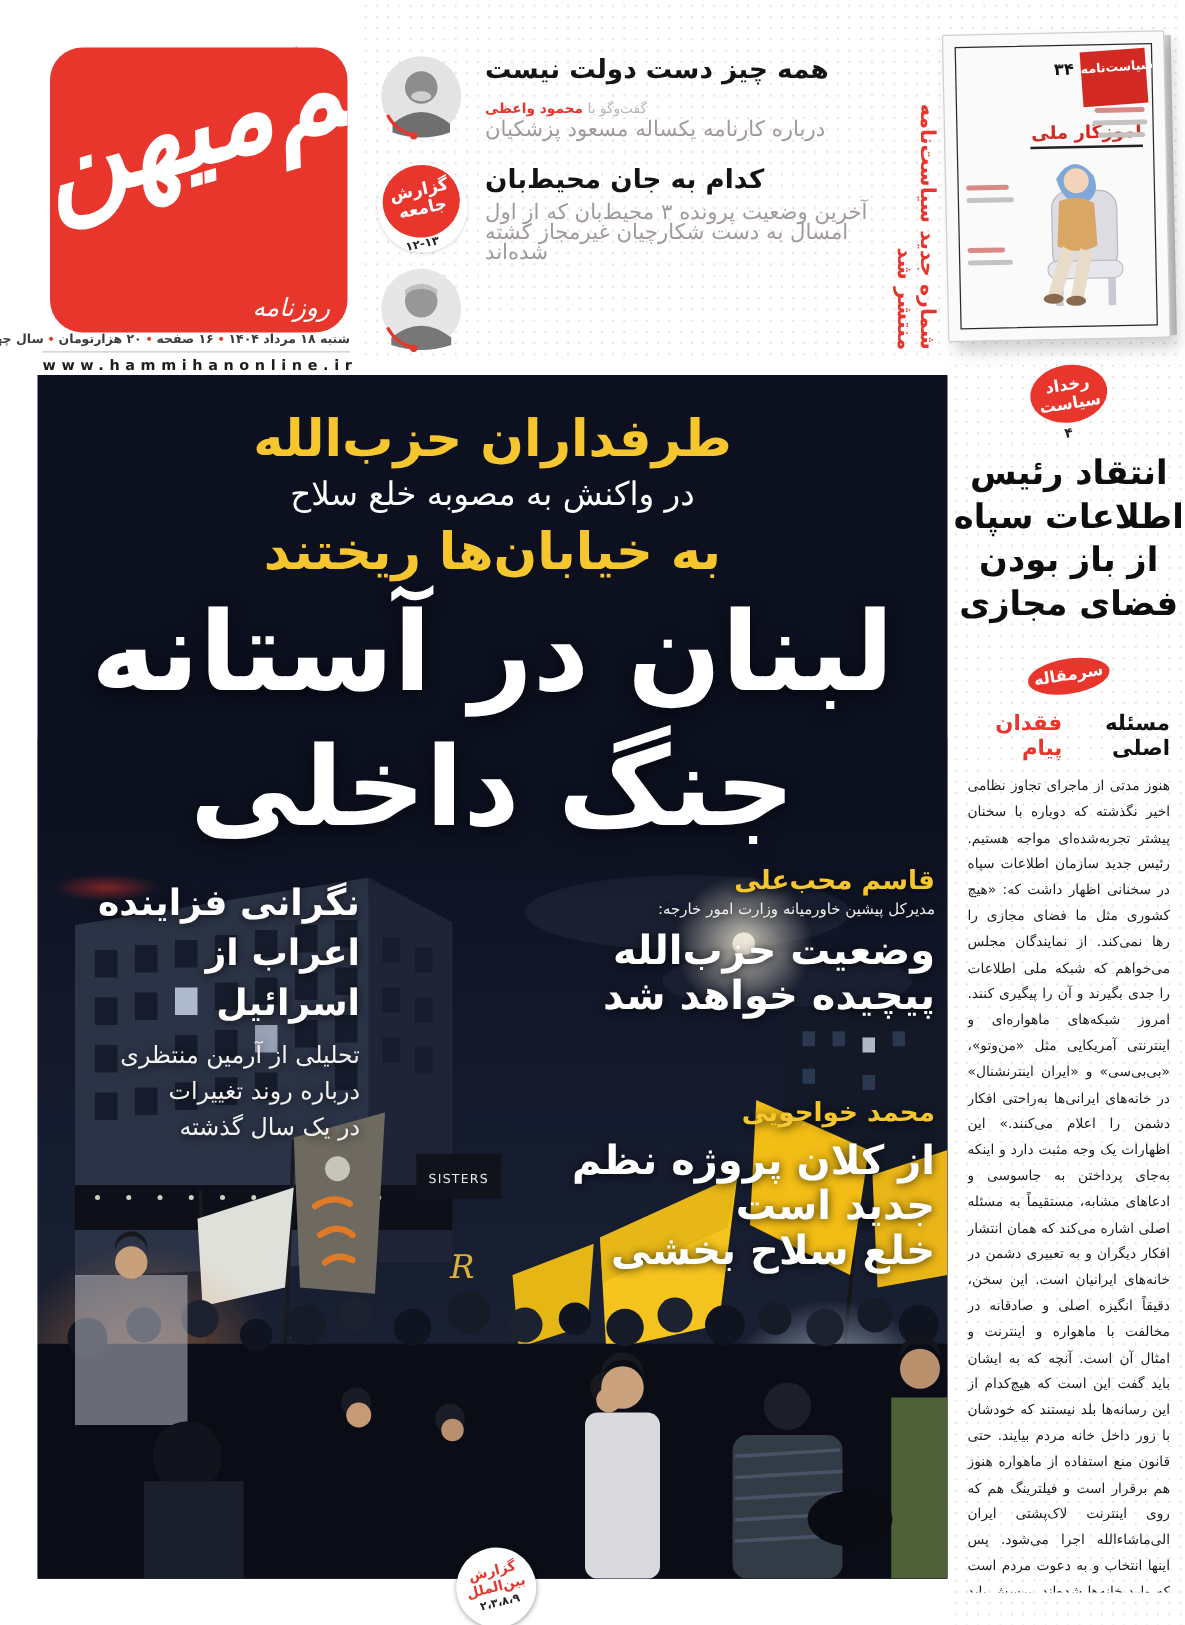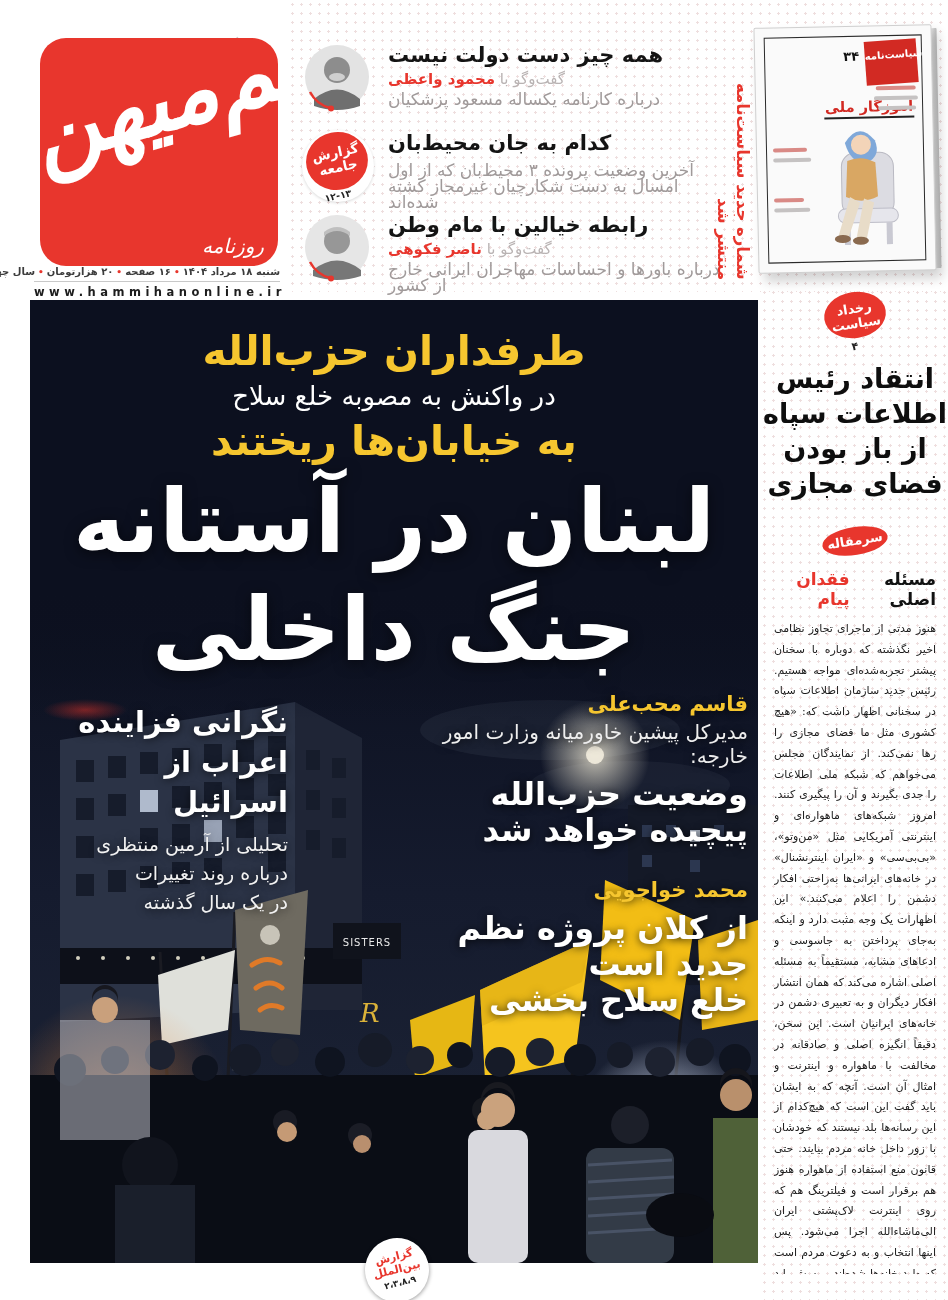--- a/index.html
+++ b/index.html
@@ -20,21 +20,21 @@
   #date-line span+span::before{content:"•";color:#e8362d;margin:0 3px;font-size:9px;}
   #site-line{left:34px;top:281px;width:246px;font-size:11.5px;font-weight:bold;color:#1d1d1d;
     letter-spacing:4.5px;text-align:center;border-top:1px solid #c9c9c9;padding-top:3px;}
 
   
   .brief{position:absolute;left:300px;width:428px;height:82px;}
   .brief-media{position:absolute;left:4px;top:2px;width:66px;height:66px;border-radius:50%;overflow:visible;}
   .brief-media svg{display:block;}
   .brief-text{position:absolute;left:88px;top:0;width:335px;direction:rtl;text-align:left;}
   .brief-h{font-size:21px;font-weight:bold;color:#141414;line-height:26px;}
-  .brief-k{font-size:15px;color:#b9b3b3;margin-top:2px;}
+  .brief-k{font-size:11px;color:#b9b3b3;margin-top:12px;}
   .brief-k b{color:#e8362d;}
   .brief-s{font-size:17px;color:#a09a9a;margin-top:3px;line-height:16px;}
   .badge-soc{position:absolute;left:2px;top:0;width:72px;height:72px;background:#fff;border-radius:50%;
      box-shadow:0 1px 3px rgba(0,0,0,.15);}
   .badge-soc .red{position:absolute;left:4px;top:2px;width:62px;height:58px;background:#e8362d;border-radius:50%;
      transform:rotate(-12deg);color:#fff;font-weight:bold;font-size:13.5px;text-align:center;line-height:15px;padding-top:13px;box-sizing:border-box;}
   .badge-soc .pg{position:absolute;left:0;bottom:1px;width:100%;text-align:center;font-size:9.5px;font-weight:bold;color:#222;transform:rotate(-12deg);}
 
   
   #promo-vert{left:724px;top:28px;height:252px;width:28px;writing-mode:vertical-rl;
@@ -80,21 +80,21 @@
      font-size:88px;font-weight:bold;line-height:108px;direction:rtl;text-shadow:0 3px 14px rgba(0,0,0,.55);}
   #left-note{position:absolute;left:12px;top:402px;width:246px;z-index:3;direction:rtl;text-align:right;
      text-shadow:0 1px 8px rgba(0,0,0,.7);}
   #left-note .t{color:#fff;font-size:29px;font-weight:bold;line-height:40px;}
   #left-note .s{color:#f2f2f2;font-size:19px;line-height:29px;margin-top:8px;}
   .quote{position:absolute;right:10px;width:340px;z-index:3;direction:rtl;text-align:right;
      text-shadow:0 1px 8px rgba(0,0,0,.75);}
   #quote1{top:392px;}
   #quote2{top:578px;}
   .q-name{color:#f6c62f;font-size:21px;font-weight:bold;}
-  .q-role{color:#eee;font-size:20px;margin-top:4px;}
+  .q-role{color:#eee;font-size:12px;margin-top:4px;}
   .q-text{color:#fff;font-size:32px;font-weight:bold;line-height:36px;margin-top:8px;}
   #photo-badge{left:365px;top:1238px;width:64px;height:64px;background:#fff;border-radius:50%;z-index:6;
      box-shadow:0 1px 4px rgba(0,0,0,.4);text-align:center;transform:rotate(-14deg);}
   #photo-badge .l{color:#e8362d;font-size:11px;font-weight:bold;line-height:13px;}
   #photo-badge .l:first-child{margin-top:12px;}
   #photo-badge .pg{color:#222;font-size:9px;font-weight:bold;margin-top:2px;}
 </style>
 </head>
 <body>
 
@@ -146,25 +146,20 @@
   <div class="brief" style="top:212px;">
     <div class="brief-media">
       <svg width="66" height="70" viewBox="0 0 66 70">
         <circle cx="33" cy="33" r="32" fill="#e6e6e6"></circle>
         <circle cx="33" cy="27" r="13" fill="#979797"></circle>
         <path d="M9 56 Q33 37 57 56 L57 62 Q33 70 9 62 Z" fill="#777"></path>
         <path d="M20 22 Q33 12 46 22 L46 18 Q33 8 20 18 Z" fill="#bfbfbf"></path>
         <path d="M6 48 A32 32 0 0 0 26 64" fill="none" stroke="#e8362d" stroke-width="2.5"></path>
         <circle cx="27" cy="64.5" r="3" fill="#e8362d"></circle>
       </svg>
-    </div>
-    <div class="brief-text">
-      <div class="brief-h">رابطه خیالین با مام وطن</div>
-      <div class="brief-k"><span>گفت‌وگو با</span> <b>ناصر فکوهی</b></div>
-      <div class="brief-s">درباره باورها و احساسات مهاجران ایرانی خارج از کشور</div>
     </div>
   </div>
 
   <div class="abs" id="promo-vert">شماره جدید سیاست‌نامه منتشر شد</div>
   <div class="abs" id="book">
     <div class="pages"></div>
     <div class="cover">
       <div class="frame"></div>
       <div id="mag-logo">سیاست‌نامه</div>
       <div id="mag-issue">۳۴</div>

